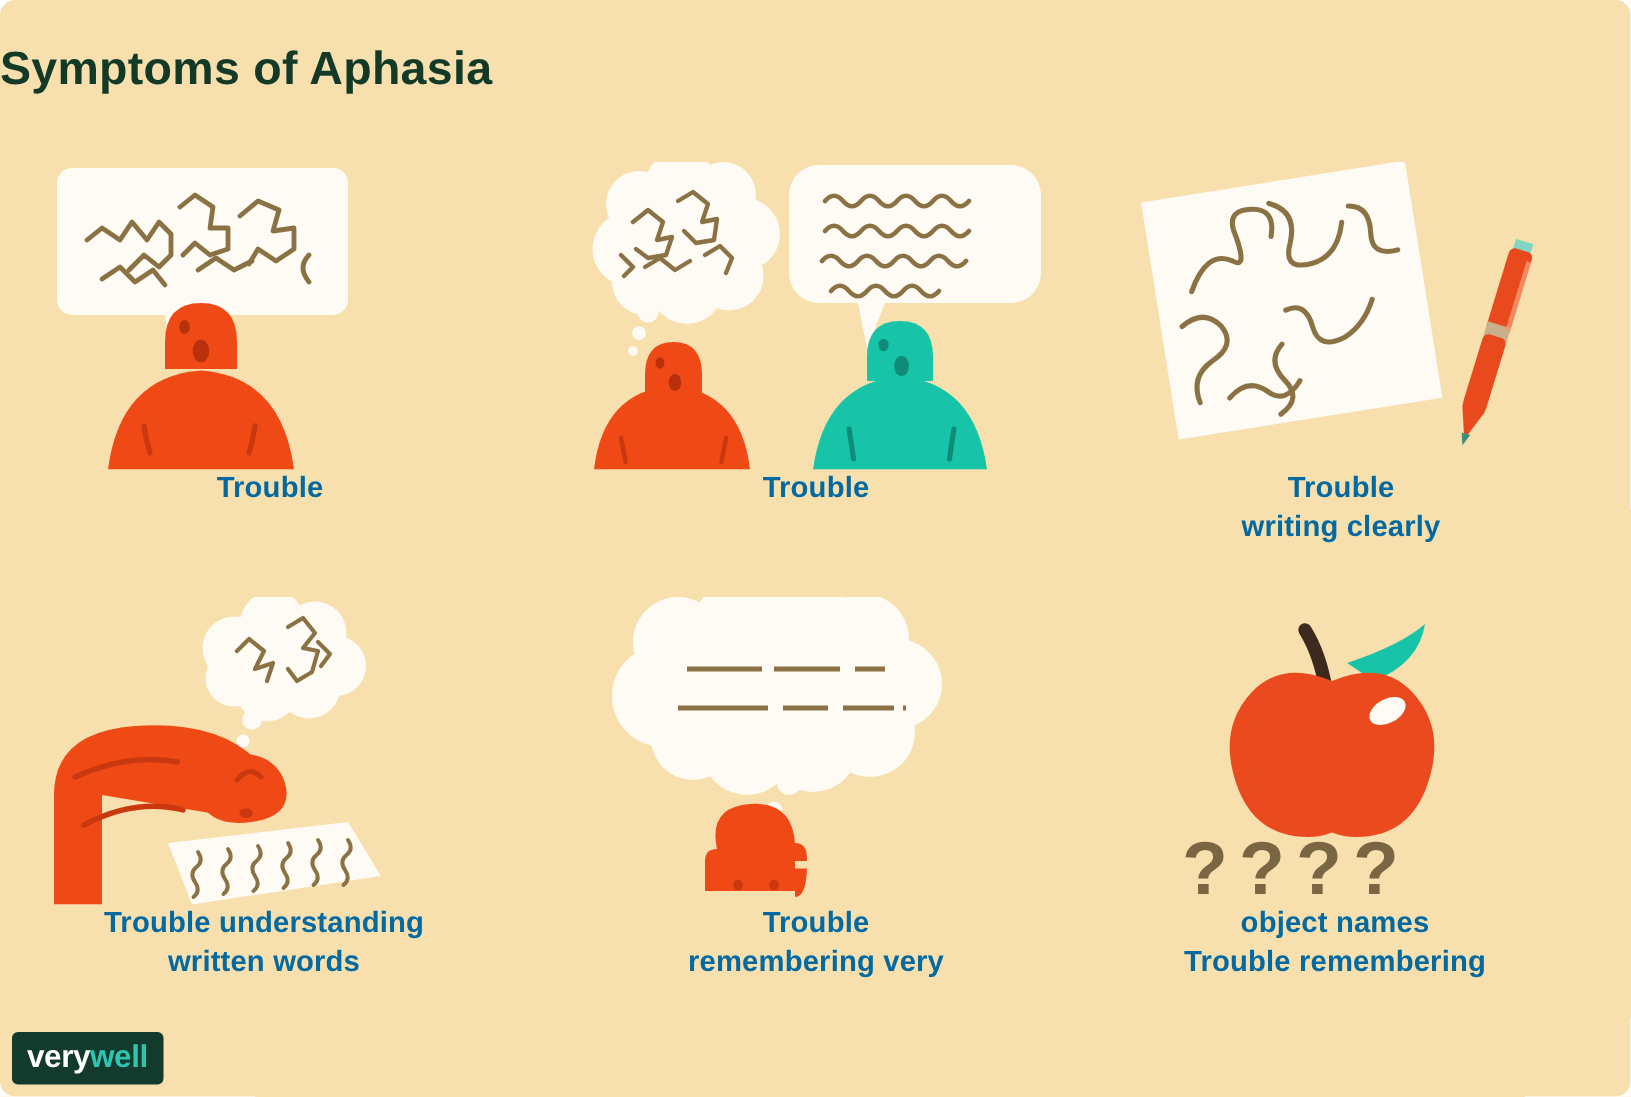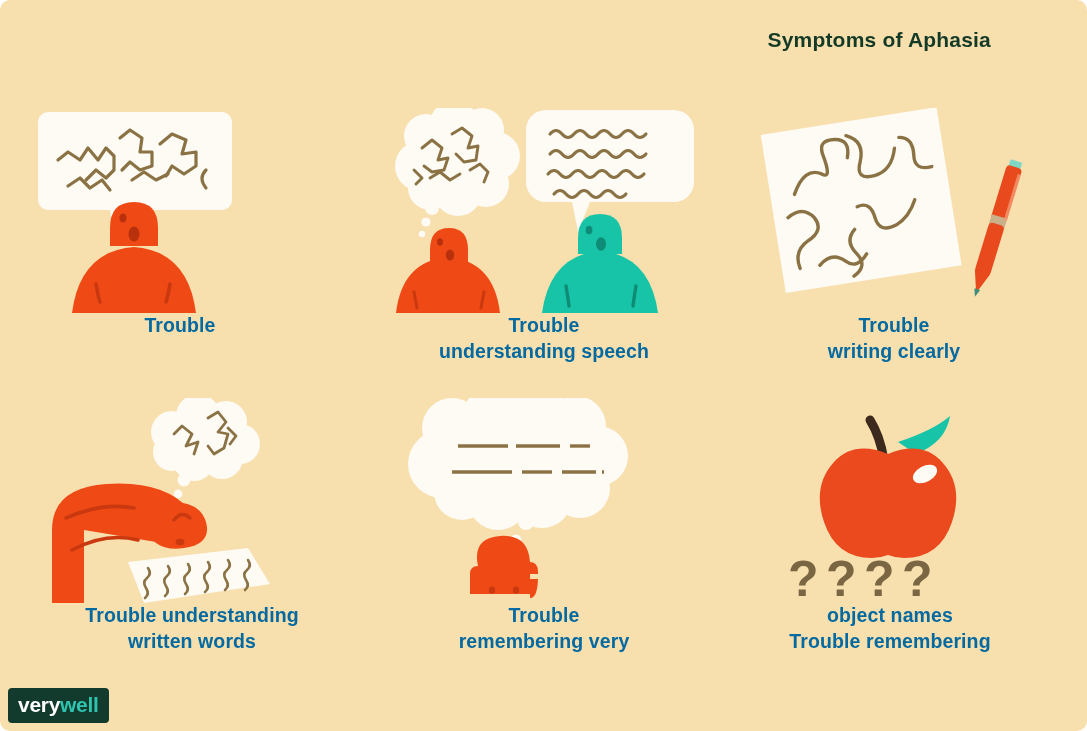--- a/index.html
+++ b/index.html
@@ -16,22 +16,22 @@
     height: 731px;
     background: #f8dfae;
     border-radius: 10px;
     overflow: hidden;
   }
   #title {
     position: absolute;
     top: 28px;
     left: 0;
     width: 991px;
-    text-align: right;
-    font-size: 21px;
+    text-align: left;
+    font-size: 31px;
     font-weight: bold;
     color: #133a26;
     letter-spacing: 0.2px;
   }
   .panel {
     position: absolute;
     width: 340px;
   }
   .art {
     position: relative;
@@ -43,21 +43,21 @@
     font-size: 19.5px;
     font-weight: bold;
     color: #0369a1;
     line-height: 1.33;
     letter-spacing: 0.1px;
   }
   
   #panel-speaking      { left: 10px;  top: 108px; }
   #panel-understanding { left: 374px; top: 108px; }
   #panel-writing       { left: 724px; top: 108px; }
-  #panel-reading       { left: 22px;  top: 398px; }
+  #panel-reading       { left: 6px;  top: 398px; }
   #panel-words         { left: 374px; top: 398px; }
   #panel-objects       { left: 720px; top: 398px; }
 
   .art svg { display: block; }
   .logo {
     position: absolute;
     left: 8px;
     bottom: 8px;
     background: #123a2d;
     border-radius: 4px;
@@ -151,21 +151,20 @@
           <path d="M204 146 h44 v-16 q0 -24 -22 -24 q-22 0 -22 24 Z" fill="#17c4a7"></path>
           <ellipse cx="215" cy="122" rx="3.4" ry="4.2" fill="#0f8c78"></ellipse>
           <ellipse cx="227" cy="136" rx="5" ry="6.8" fill="#0f8c78"></ellipse>
           <path d="M192 178 q2 12 3 20" stroke="#0f8c78" stroke-width="3.4" fill="none" stroke-linecap="round"></path>
           <path d="M262 178 q-2 12 -3 20" stroke="#0f8c78" stroke-width="3.4" fill="none" stroke-linecap="round"></path>
         </g>
       </svg>
     </div>
     <div class="caption">
       <div>Trouble</div>
-      <div>understanding speech</div>
     </div>
   </div>
 
   <div class="panel" id="panel-writing">
     <div class="art">
       <svg width="340" height="205" viewBox="0 0 340 205">
         <g transform="rotate(-9 150 90)">
           <rect x="48" y="10" width="178" height="160" fill="#fdfbf4"></rect>
         </g>
         <g fill="none" stroke="#8a7244" stroke-width="3.4" stroke-linecap="round" stroke-linejoin="round" transform="rotate(-9 150 90)">

